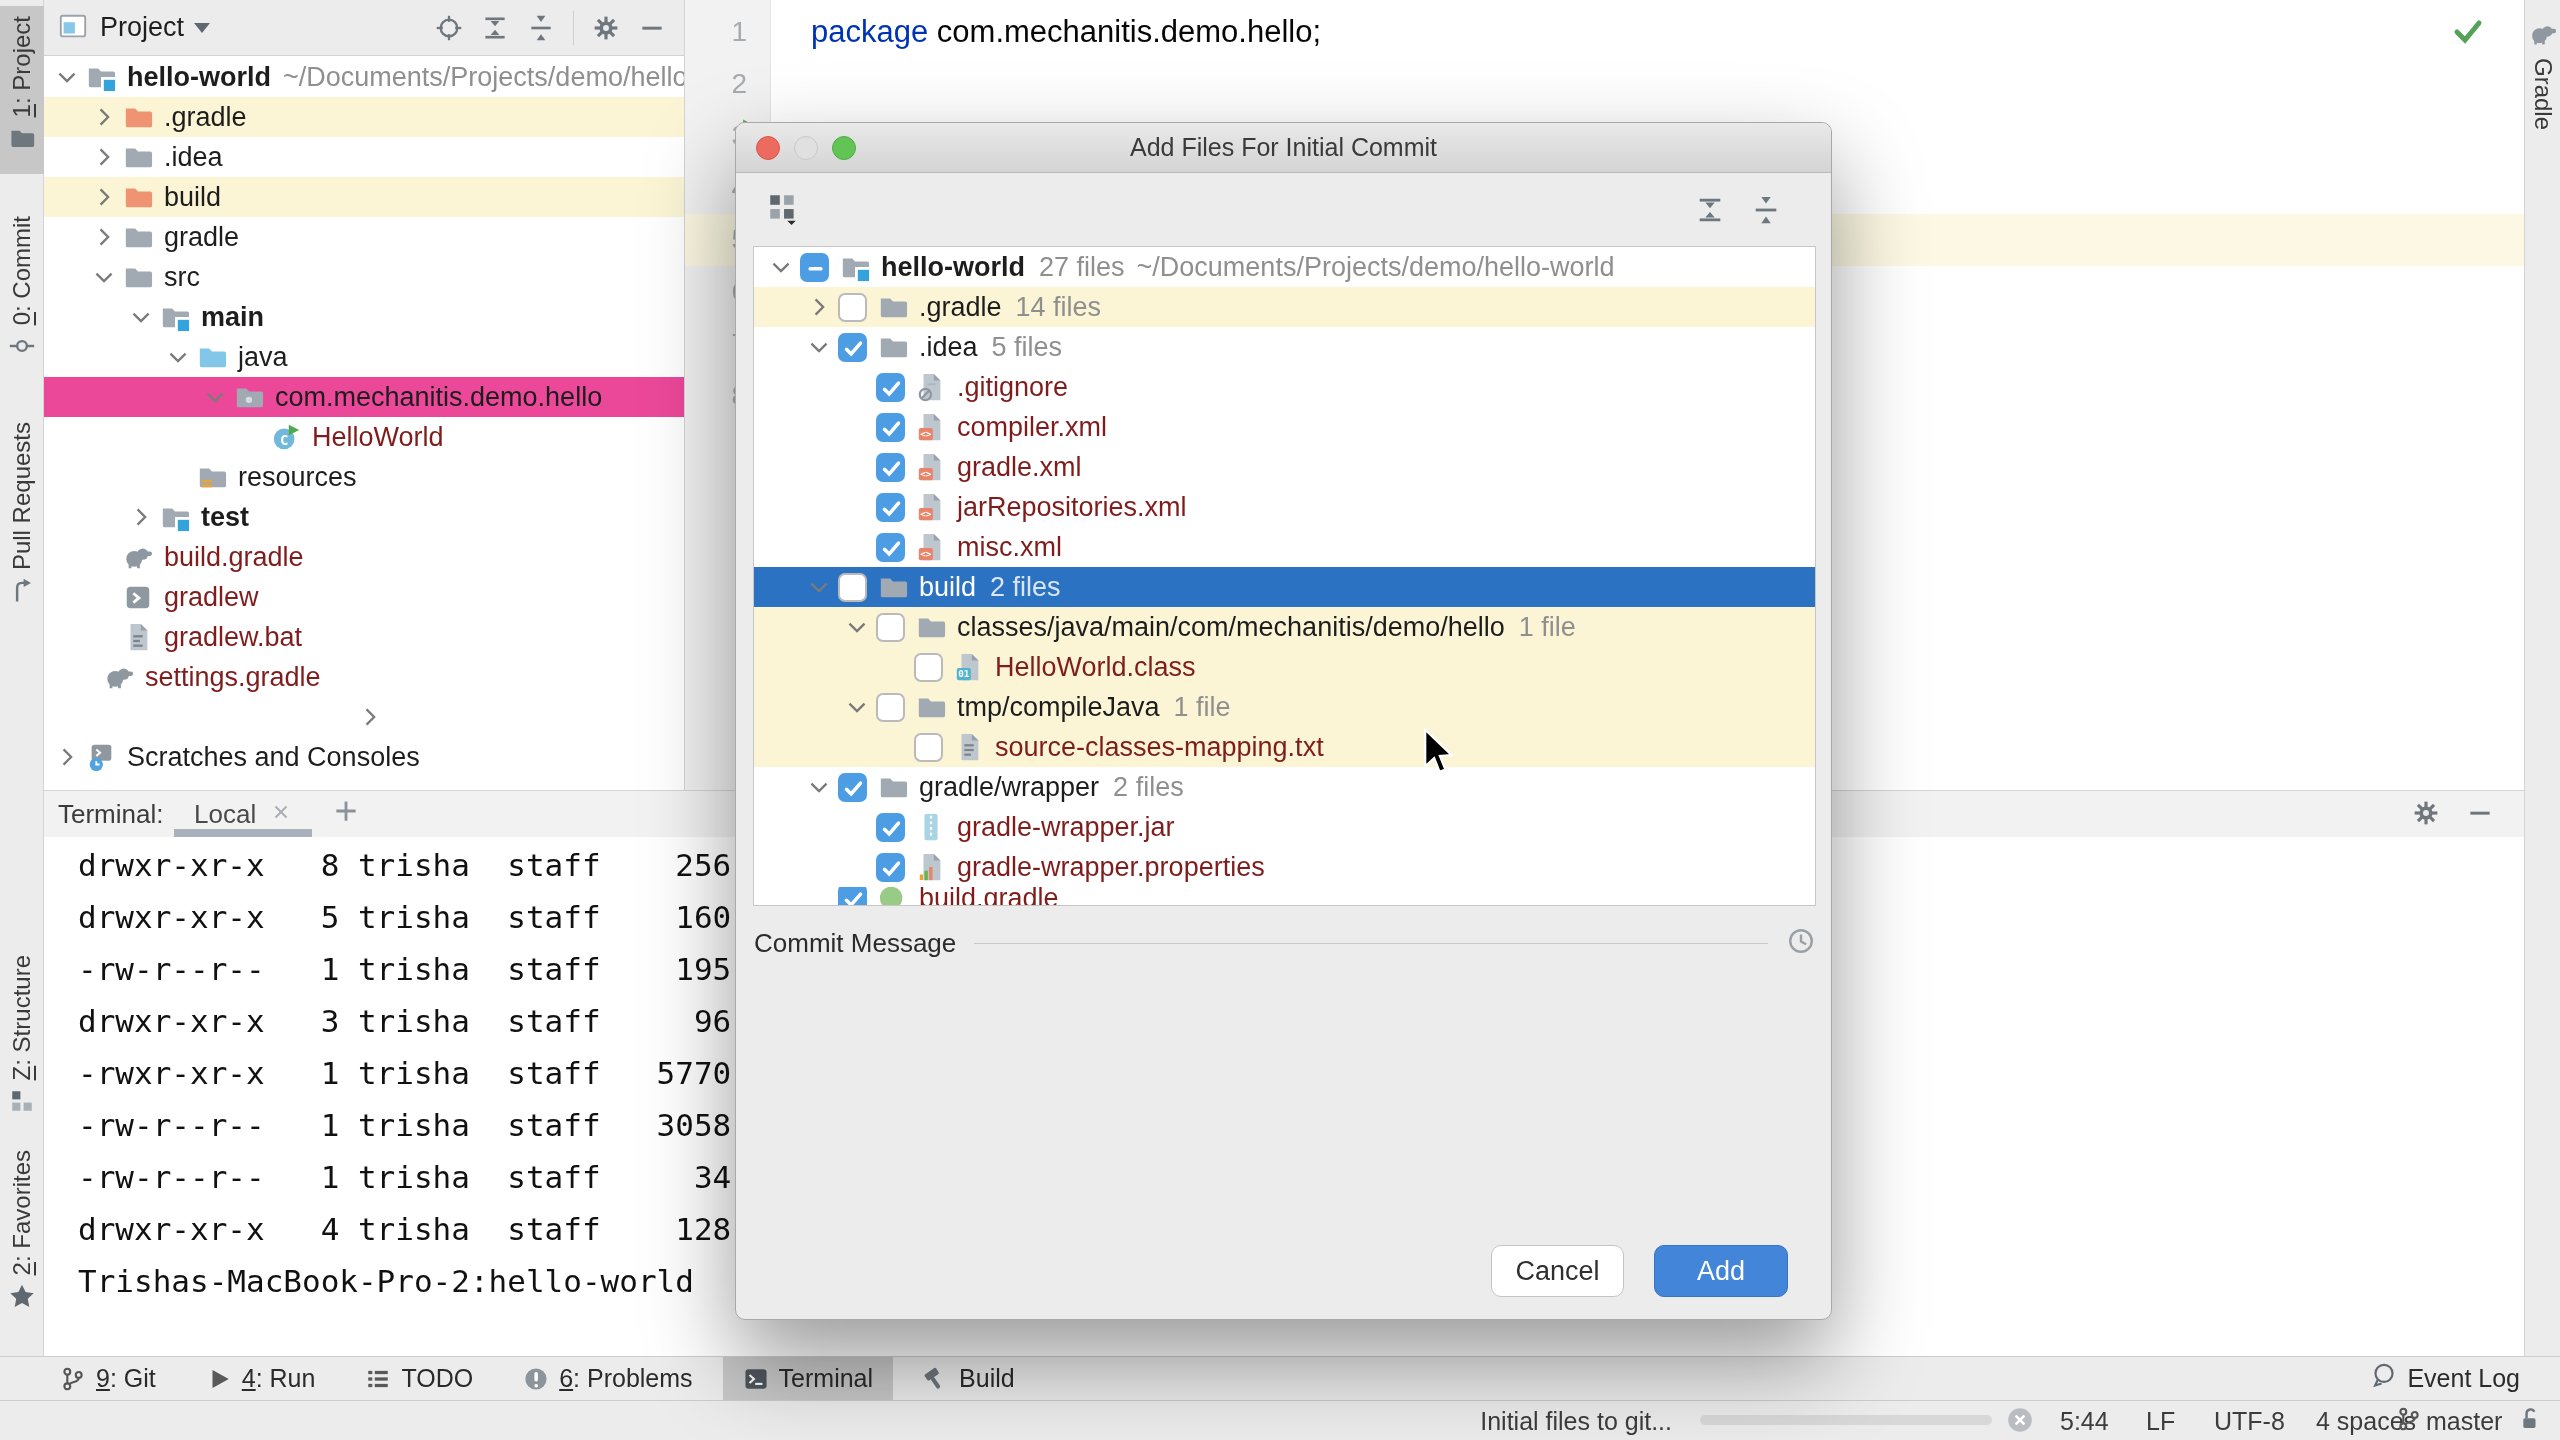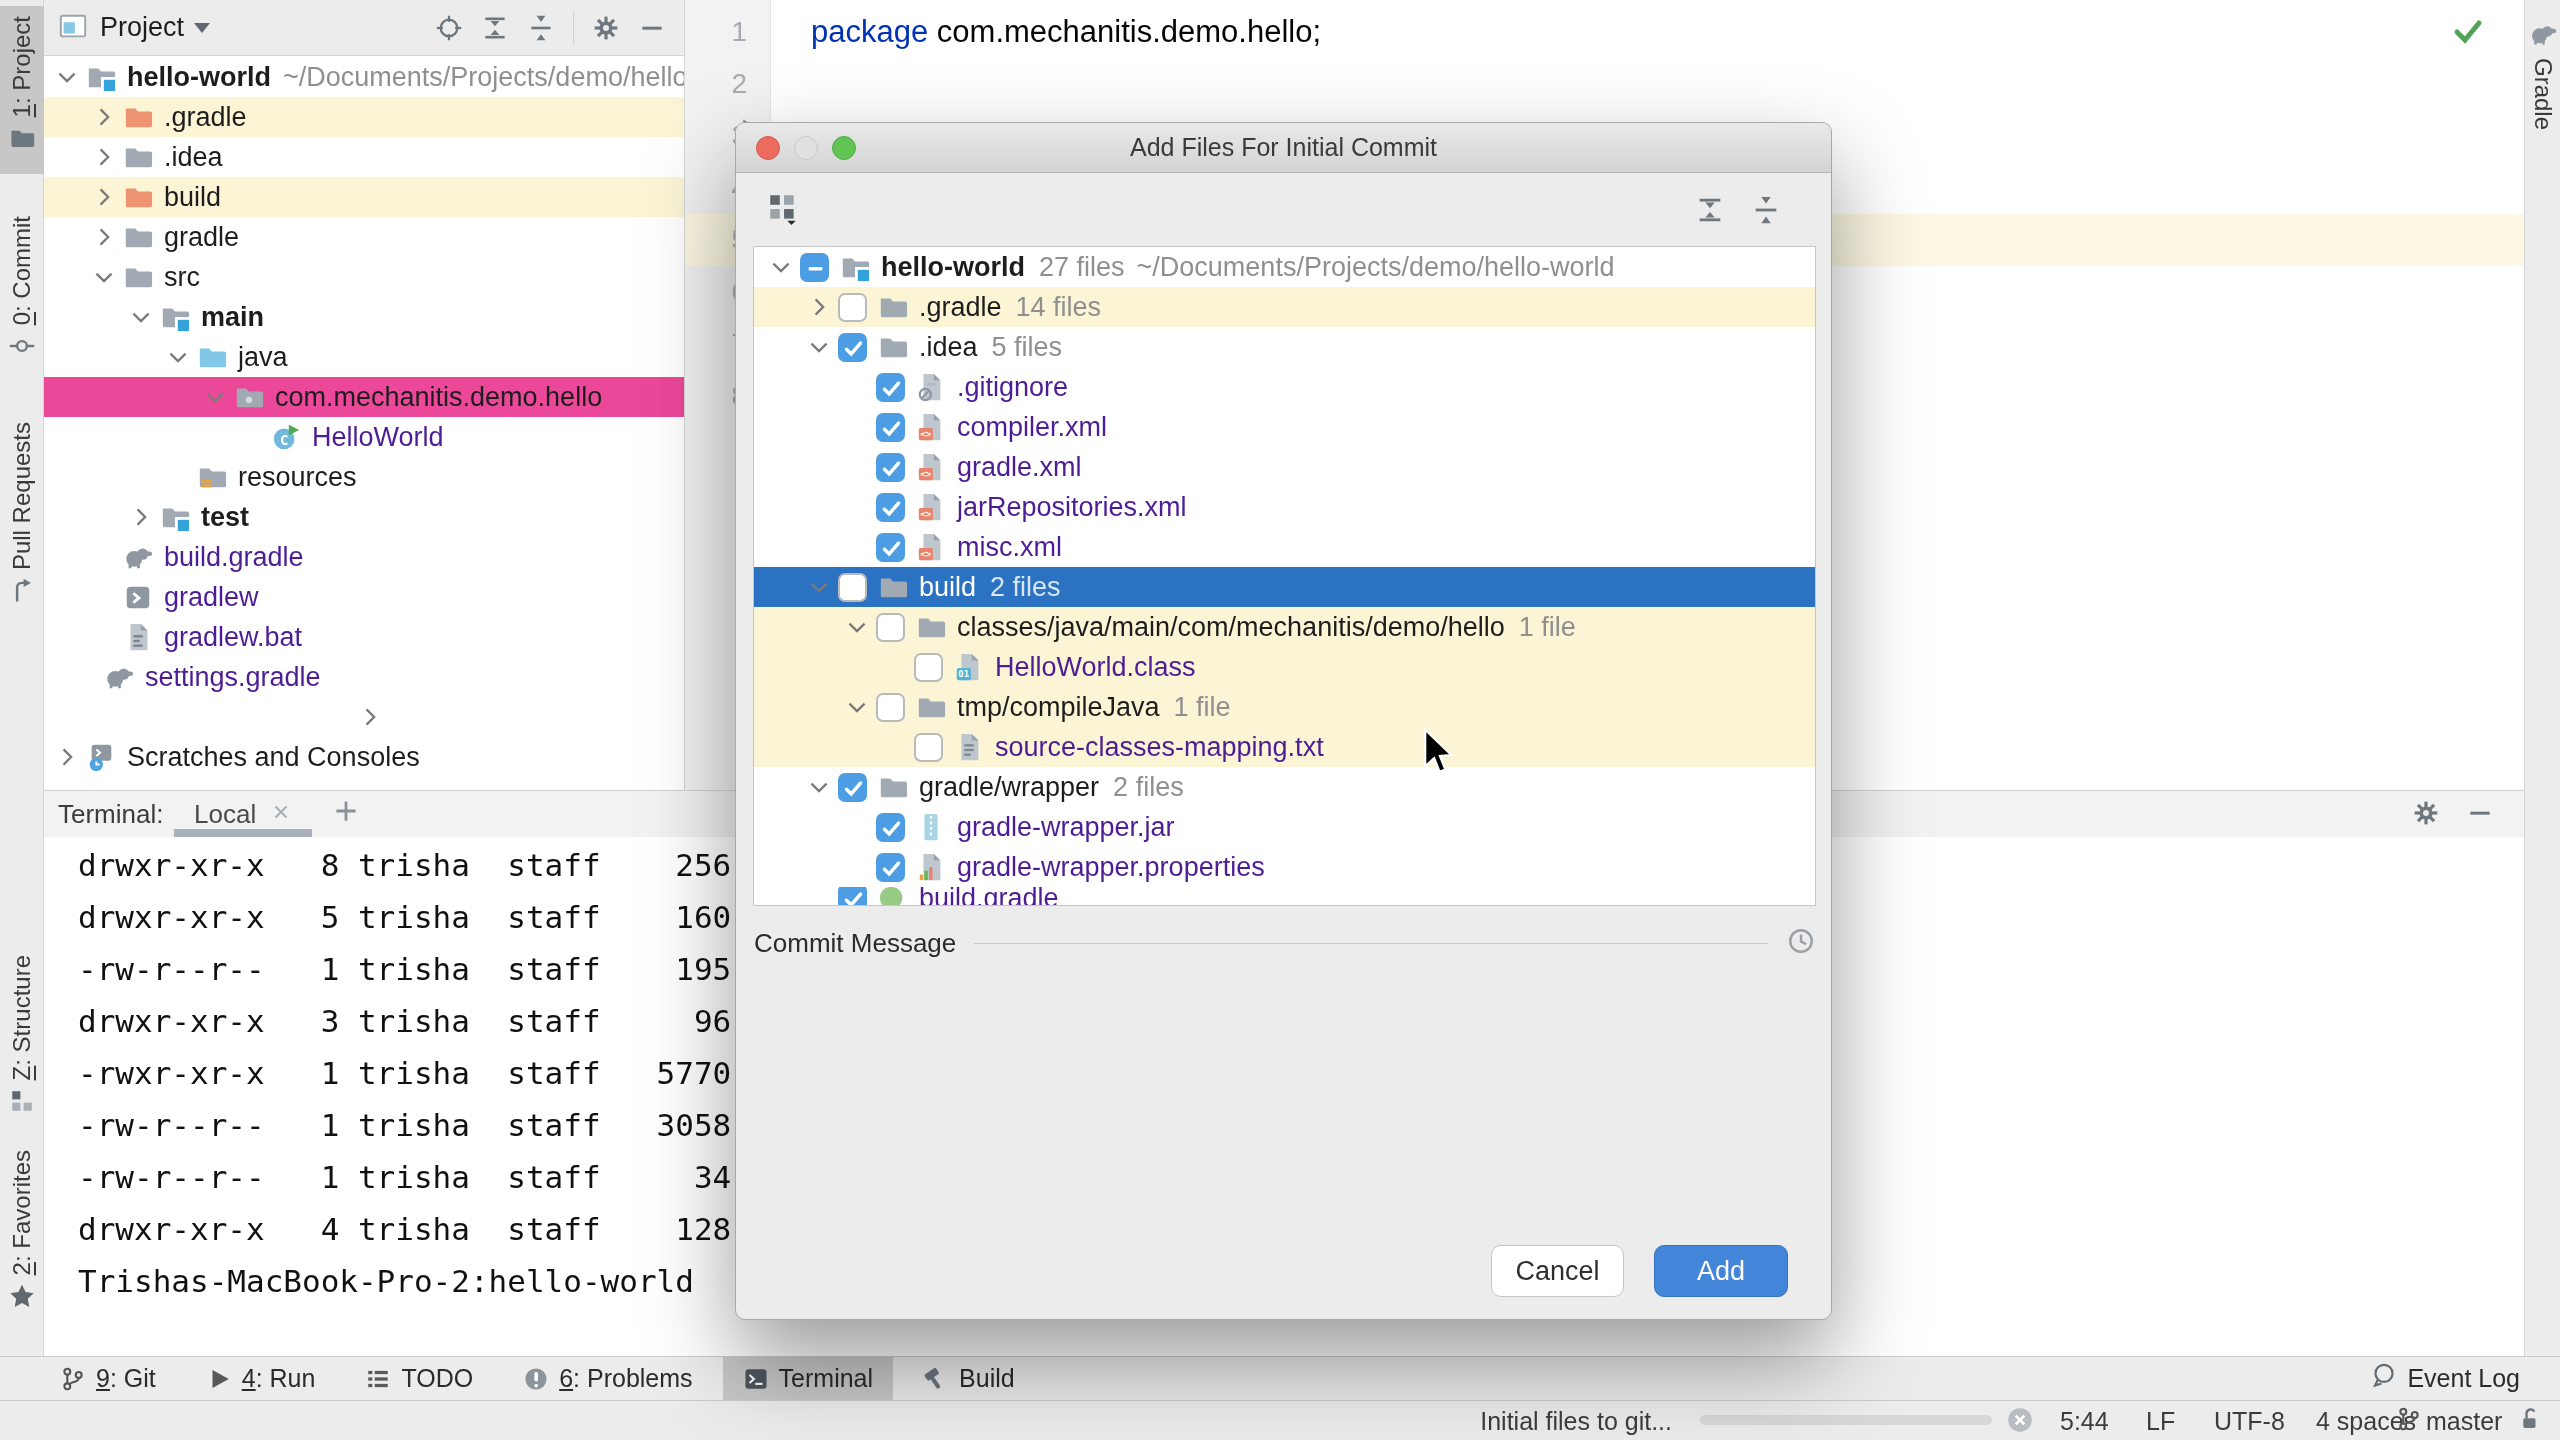--- a/index.html
+++ b/index.html
@@ -28,21 +28,21 @@
   #project-tree{position:absolute;left:0;top:57px;width:100%;height:733px;overflow:hidden;}
   .prow{height:40px;display:flex;align-items:center;white-space:nowrap;overflow:hidden;font-size:27px;color:#1D1D1D;}
   .prow.yellow{background:#FBF5D6;}
   .prow.selected{background:#ec4899;}
   .chev{width:37px;height:40px;display:flex;align-items:center;justify-content:center;flex:none;}
   .chev svg{transition:none;}
   .chev.v svg{transform:rotate(90deg);}
   .ticon{width:32px;height:32px;flex:none;margin-right:10px;display:flex;align-items:center;justify-content:center;}
   .tlabel.bold{font-weight:bold;}
   .tpath{color:#8F8F8F;margin-left:12px;}
-  .red{color:#4c1d95;}
+  .red{color:#7f1d1d;}
 
   
   #editor{left:685px;top:0;width:1839px;height:790px;background:#FFFFFF;}
   #gutter-bg{position:absolute;left:0;top:0;width:86px;height:100%;background:#F2F2F2;border-right:1px solid #E3E3E3;}
   #caret-line{position:absolute;left:0;top:214px;width:100%;height:52px;background:#FCF8E3;}
   .eline{position:absolute;height:52px;display:flex;align-items:center;}
   .lnum{position:absolute;width:62px;text-align:right;font-size:28px;color:#A7ABB0;}
   .code{font-size:31px;color:#070707;white-space:pre;}
   .kw{color:#0033B3;}
   #run-arrow{position:absolute;left:52px;top:116px;}

